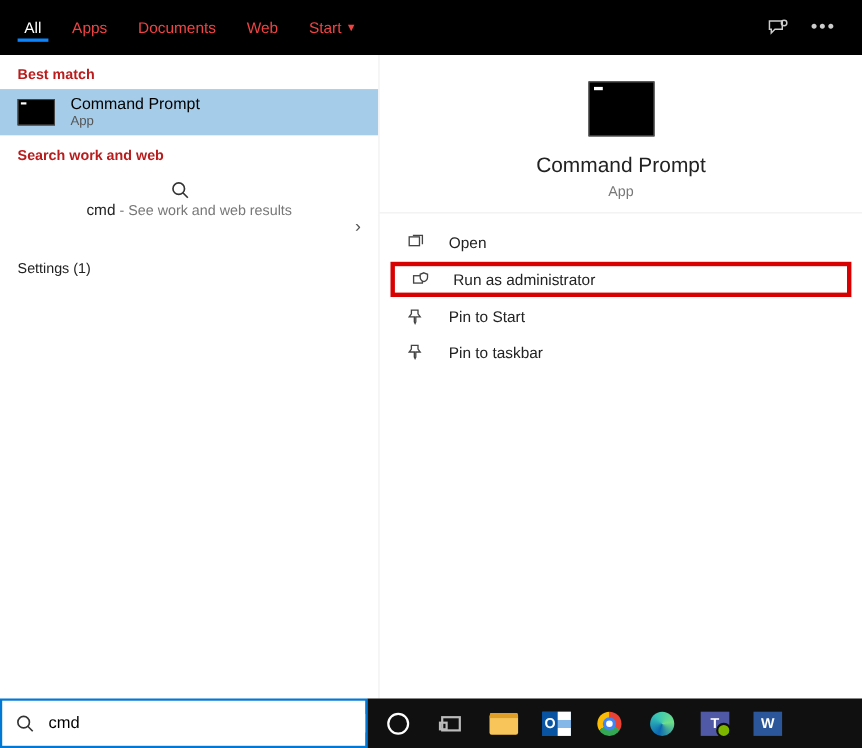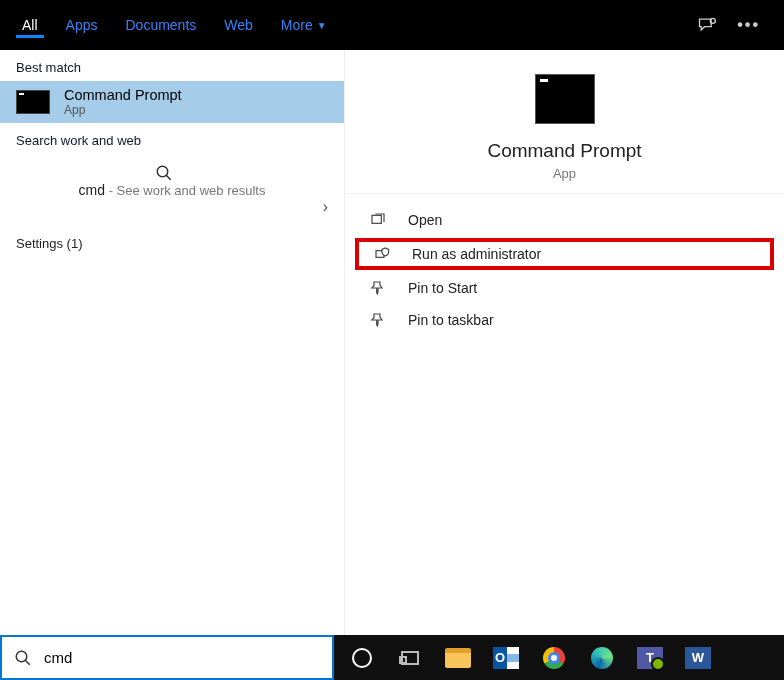--- a/index.html
+++ b/index.html
@@ -1,33 +1,33 @@
 <!DOCTYPE html>
 <html><head>
 <meta charset="utf-8">
 <style>
 * { margin: 0; padding: 0; box-sizing: border-box; font-family: "Segoe UI", Arial, sans-serif; }
 body { width: 784px; height: 680px; background: #f0f0f0; overflow: hidden; position: relative; }
 
 
 .header { height: 50px; background: #000; display: flex; align-items: stretch; padding: 12px 8px; position: relative; }
-.tab { color: #3b82f6; padding: 0 14px; display: flex; align-items: center; font-size: 14px; cursor: pointer; position: relative; }
+.tab { color: #ef4444; padding: 0 14px; display: flex; align-items: center; font-size: 14px; cursor: pointer; position: relative; }
 .tab.active { color: #fff; }
 .tab.active::after { content: ""; position: absolute; bottom: 0; left: 8px; right: 8px; height: 3px; background: #0a84ff; }
 .tab .chev { margin-left: 4px; font-size: 10px; }
 .header-right { margin-left: auto; display: flex; align-items: center; gap: 20px; padding-right: 16px; }
 .header-right .hicon { color: #ccc; cursor: pointer; font-size: 16px; }
 .dots { letter-spacing: 2px; font-weight: bold; }
 
 
 .content { display: flex; height: calc(100% - 50px - 45px); background: #fff; }
 .left { width: 344px; background: #fff; }
 .right { flex: 1; background: #fff; border-left: 1px solid #eee; }
 
-.section-label { font-size: 13px; font-weight: 400; color: #0f172a; padding: 10px 16px 6px; }
+.section-label { font-size: 13px; font-weight: 700; color: #b91c1c; padding: 10px 16px 6px; }
 .result-row { display: flex; align-items: center; padding: 6px 16px; cursor: pointer; }
 .result-row.selected { background: #a5cce8; }
 .cmd-thumb { width: 34px; height: 24px; background: #000; border: 1px solid #444; margin-right: 14px; flex-shrink: 0; position: relative; }
 .cmd-thumb::after { content: ""; position: absolute; top: 2px; left: 2px; width: 5px; height: 2px; background: #fff; }
 .result-text { flex: 1; }
 .result-title { font-size: 14.5px; color: #000; }
 .result-sub { font-size: 12px; color: #555; }
 
 .web-row { display: flex; align-items: center; padding: 10px 16px; cursor: pointer; flex-direction: column; }
 .web-row .sicon { width: 22px; margin-right: 12px; color: #333; flex-shrink:0; }
@@ -75,21 +75,21 @@
 </style>
 </head>
 <body>
 
 <div class="header">
   <div class="tab active">All</div>
   <div class="tab">Apps</div>
   <div class="tab">Documents</div>
   <div class="tab">Web</div>
   <div class="tab">
-    <span>More</span>
+    <span>Start</span>
     <span class="chev">▼</span>
   </div>
   <div class="header-right">
     <span class="hicon">
       <svg width="20" height="20" viewBox="0 0 24 24" fill="none" stroke="currentColor" stroke-width="1.6">
           <path d="M3 5h14v9H9l-4 4v-4H3z"></path>
           <circle cx="19" cy="7" r="3"></circle>
         </svg>
     </span>
     <span class="hicon dots">•••</span>

